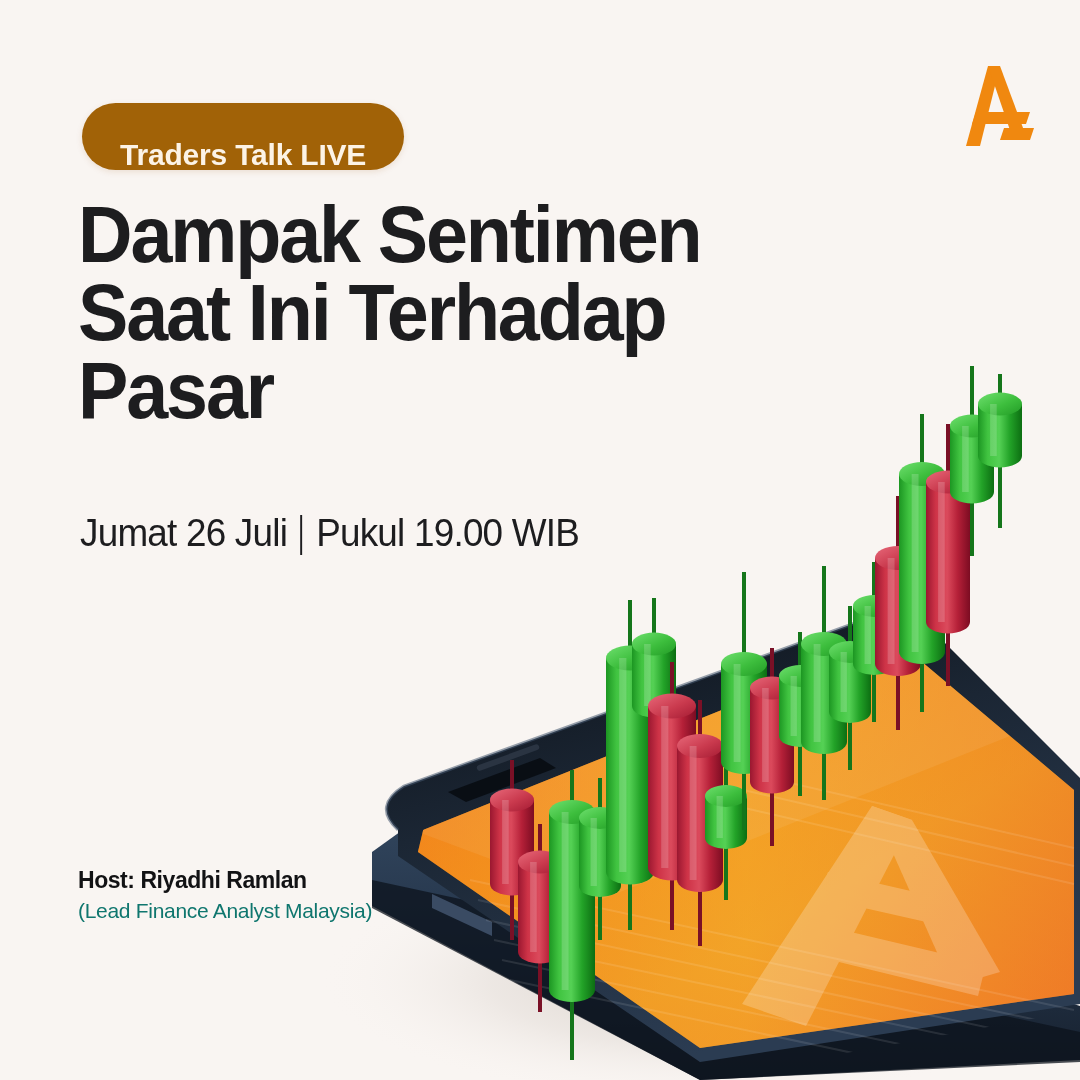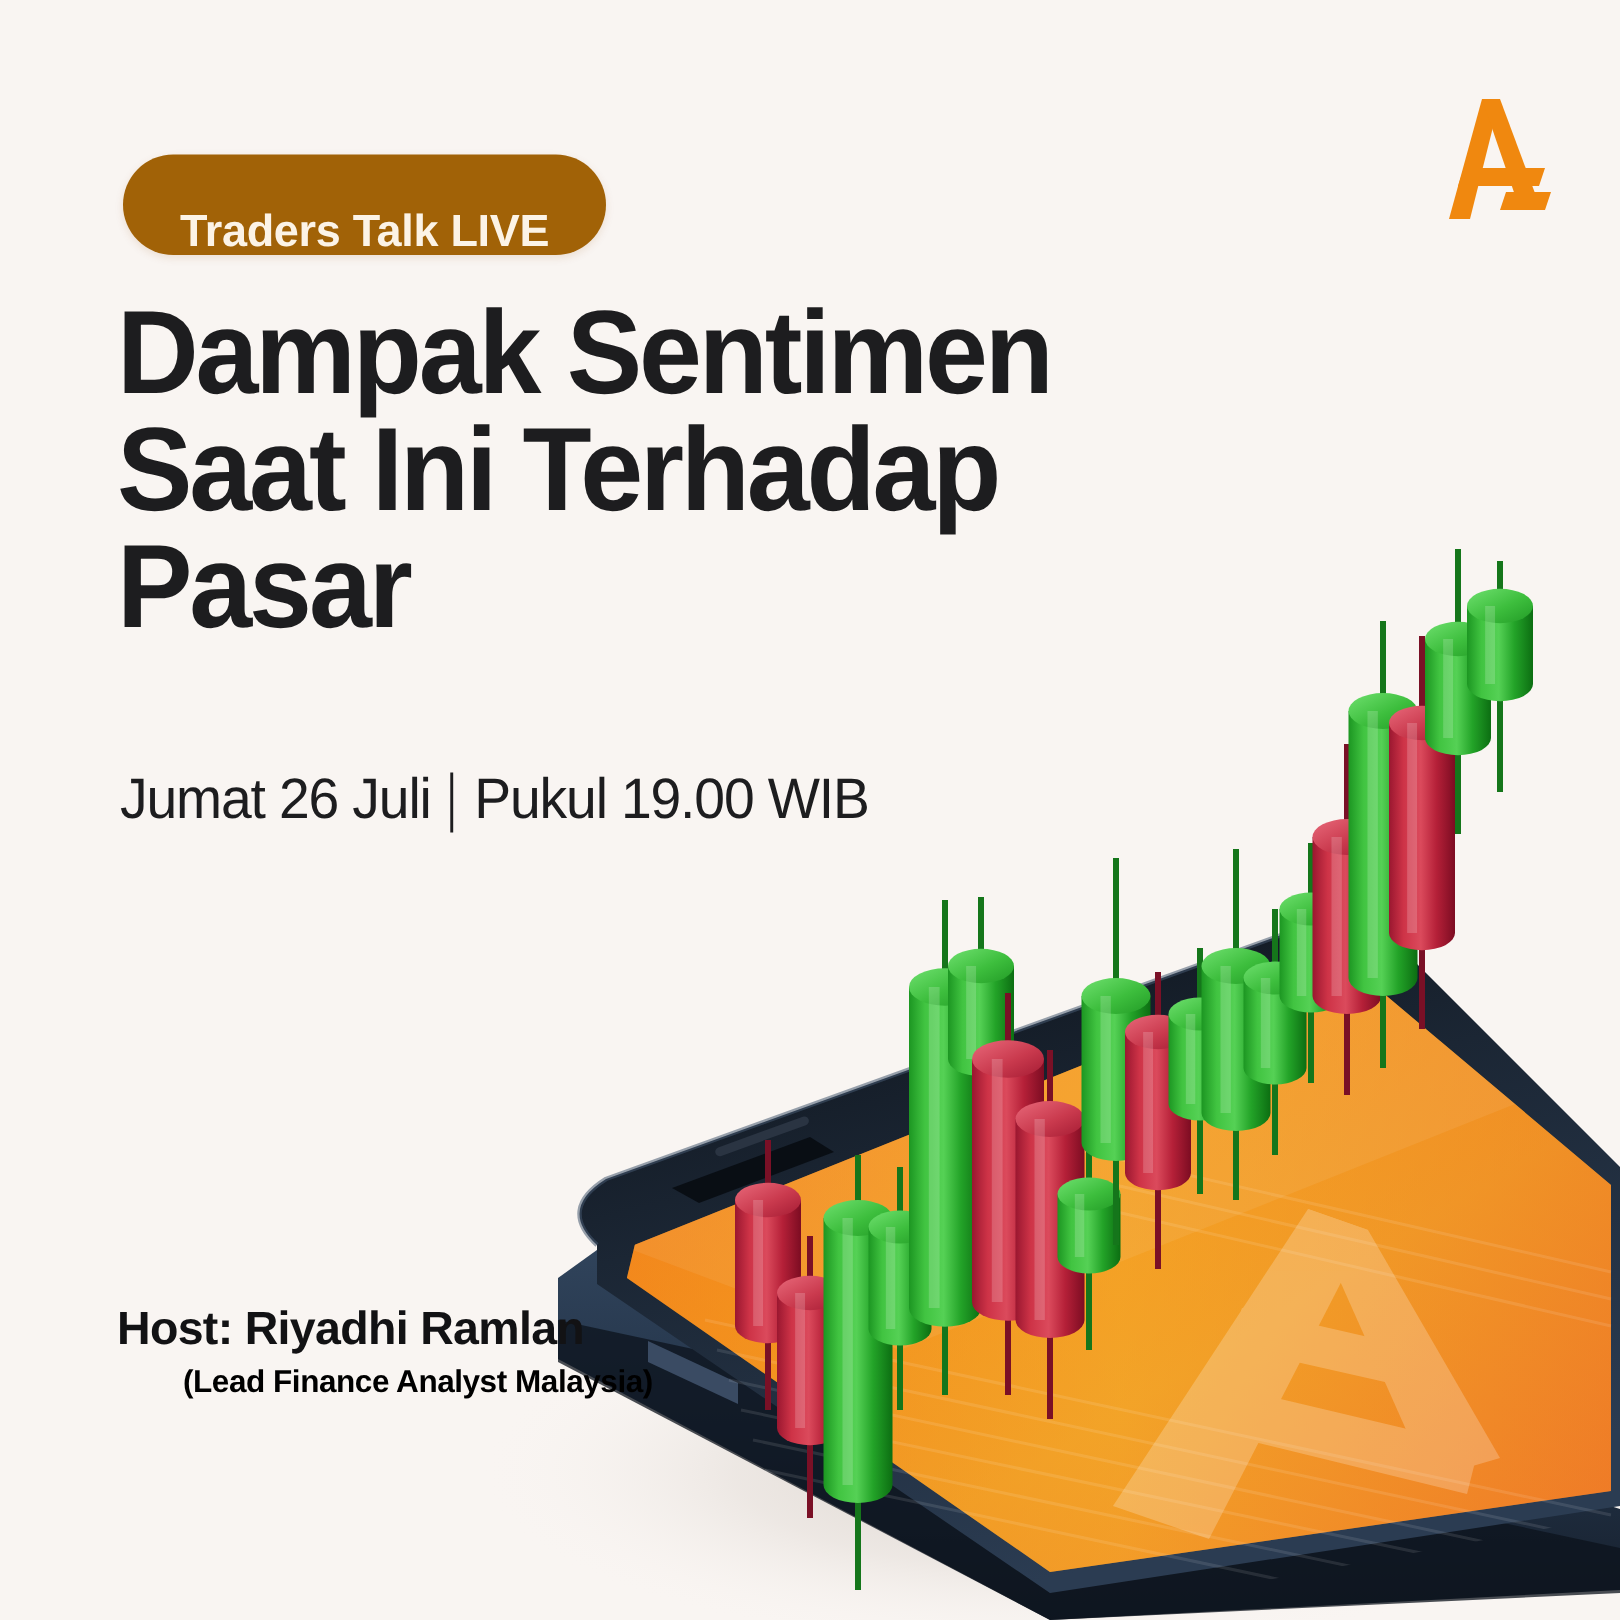--- a/index.html
+++ b/index.html
@@ -52,26 +52,26 @@
   .dateline .sep{
     display:inline-block;width:2px;height:40px;background:#1D1D1F;
     position:relative;top:1px;
   }
 
   
   .credits{position:absolute;left:78px;top:866px;}
   .credit-block{margin-bottom:26px;}
   .credit-block:last-child{margin-bottom:0;}
   .credit-name{
-    color:#121214;font-size:31px;font-weight:bold;
+    color:#121214;font-size:23px;font-weight:bold;
     letter-spacing:-.45px;line-height:1.28;white-space:nowrap;
   }
   .credit-role{
-    color:#000000;font-size:21px;font-weight:700;
-    letter-spacing:-.3px;line-height:1.3;white-space:nowrap;margin-top:2px;margin-left:44px;
+    color:#0f766e;font-size:21px;font-weight:400;
+    letter-spacing:-.3px;line-height:1.3;white-space:nowrap;margin-top:2px;
   }
 
   
   .logo{position:absolute;right:38px;top:58px;width:100px;height:96px;}
 </style>
 </head>
 <body>
 
 <div id="poster">
 

